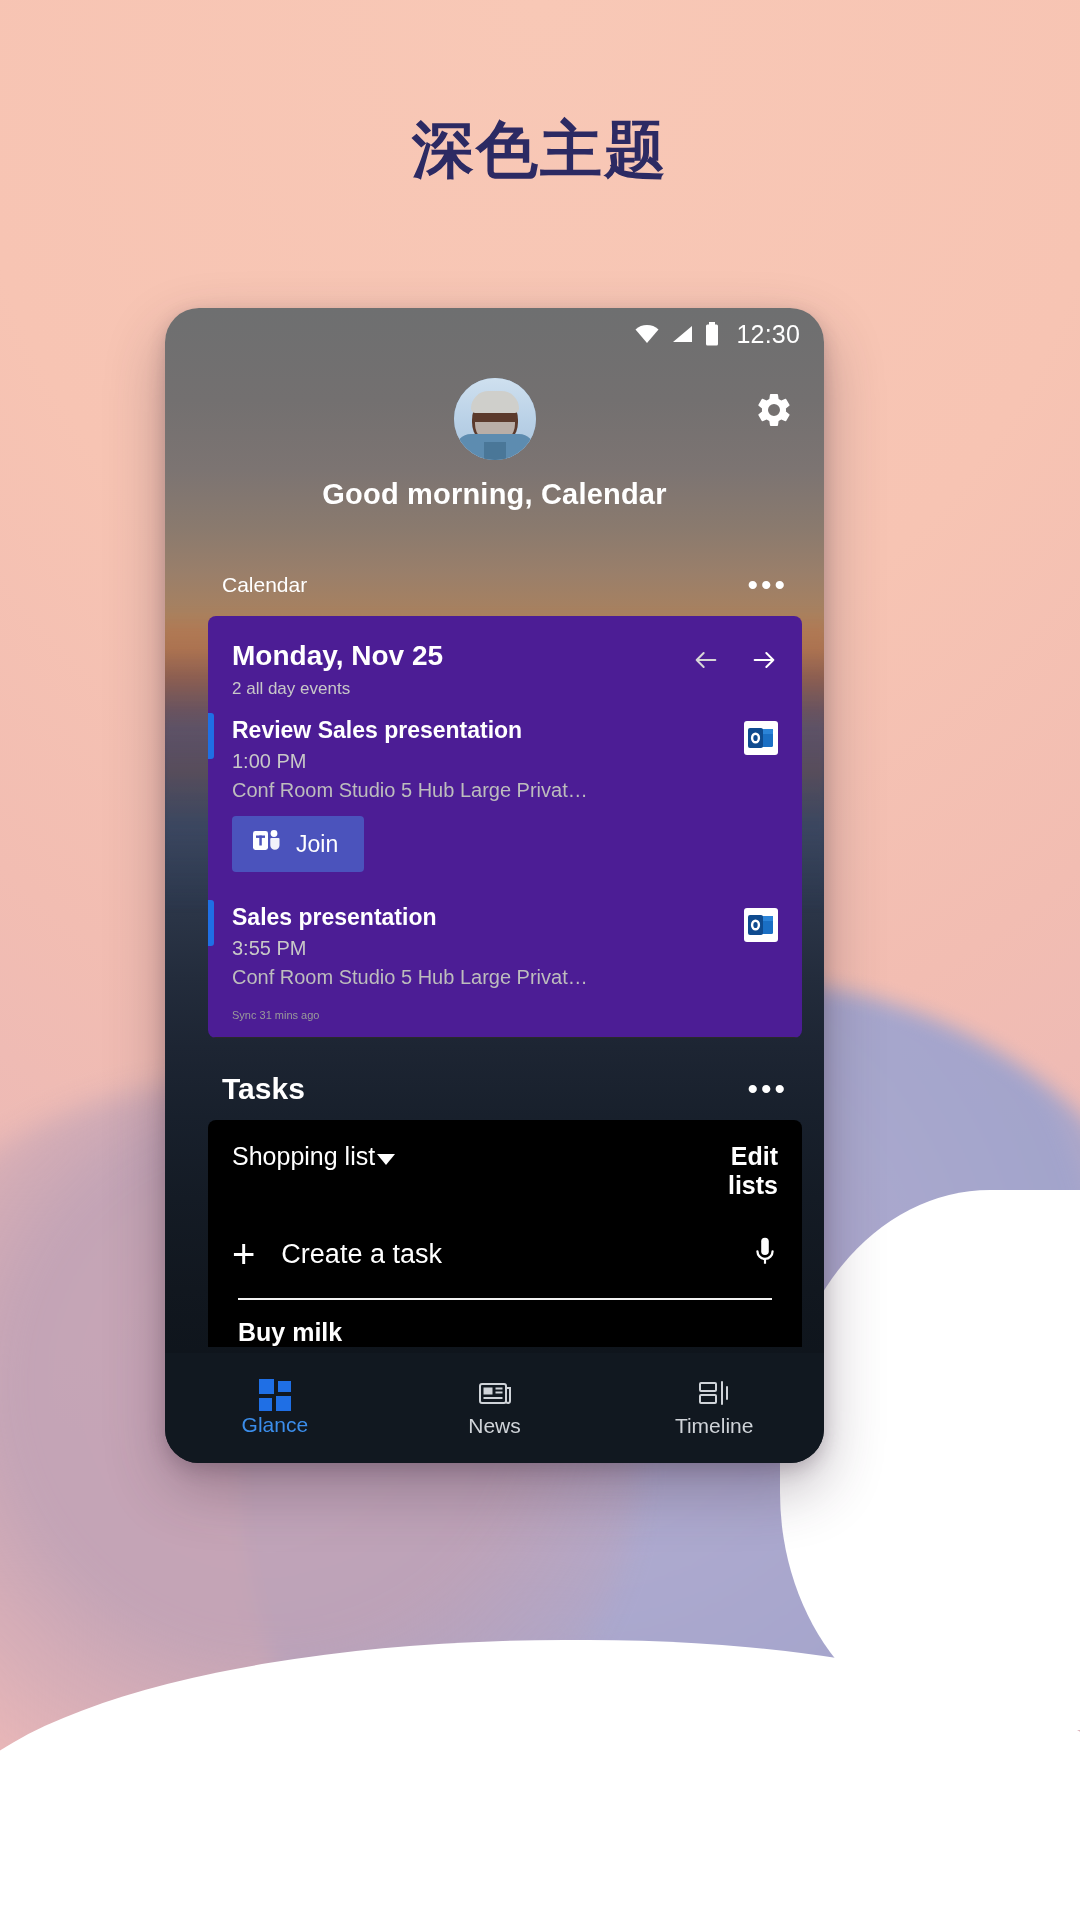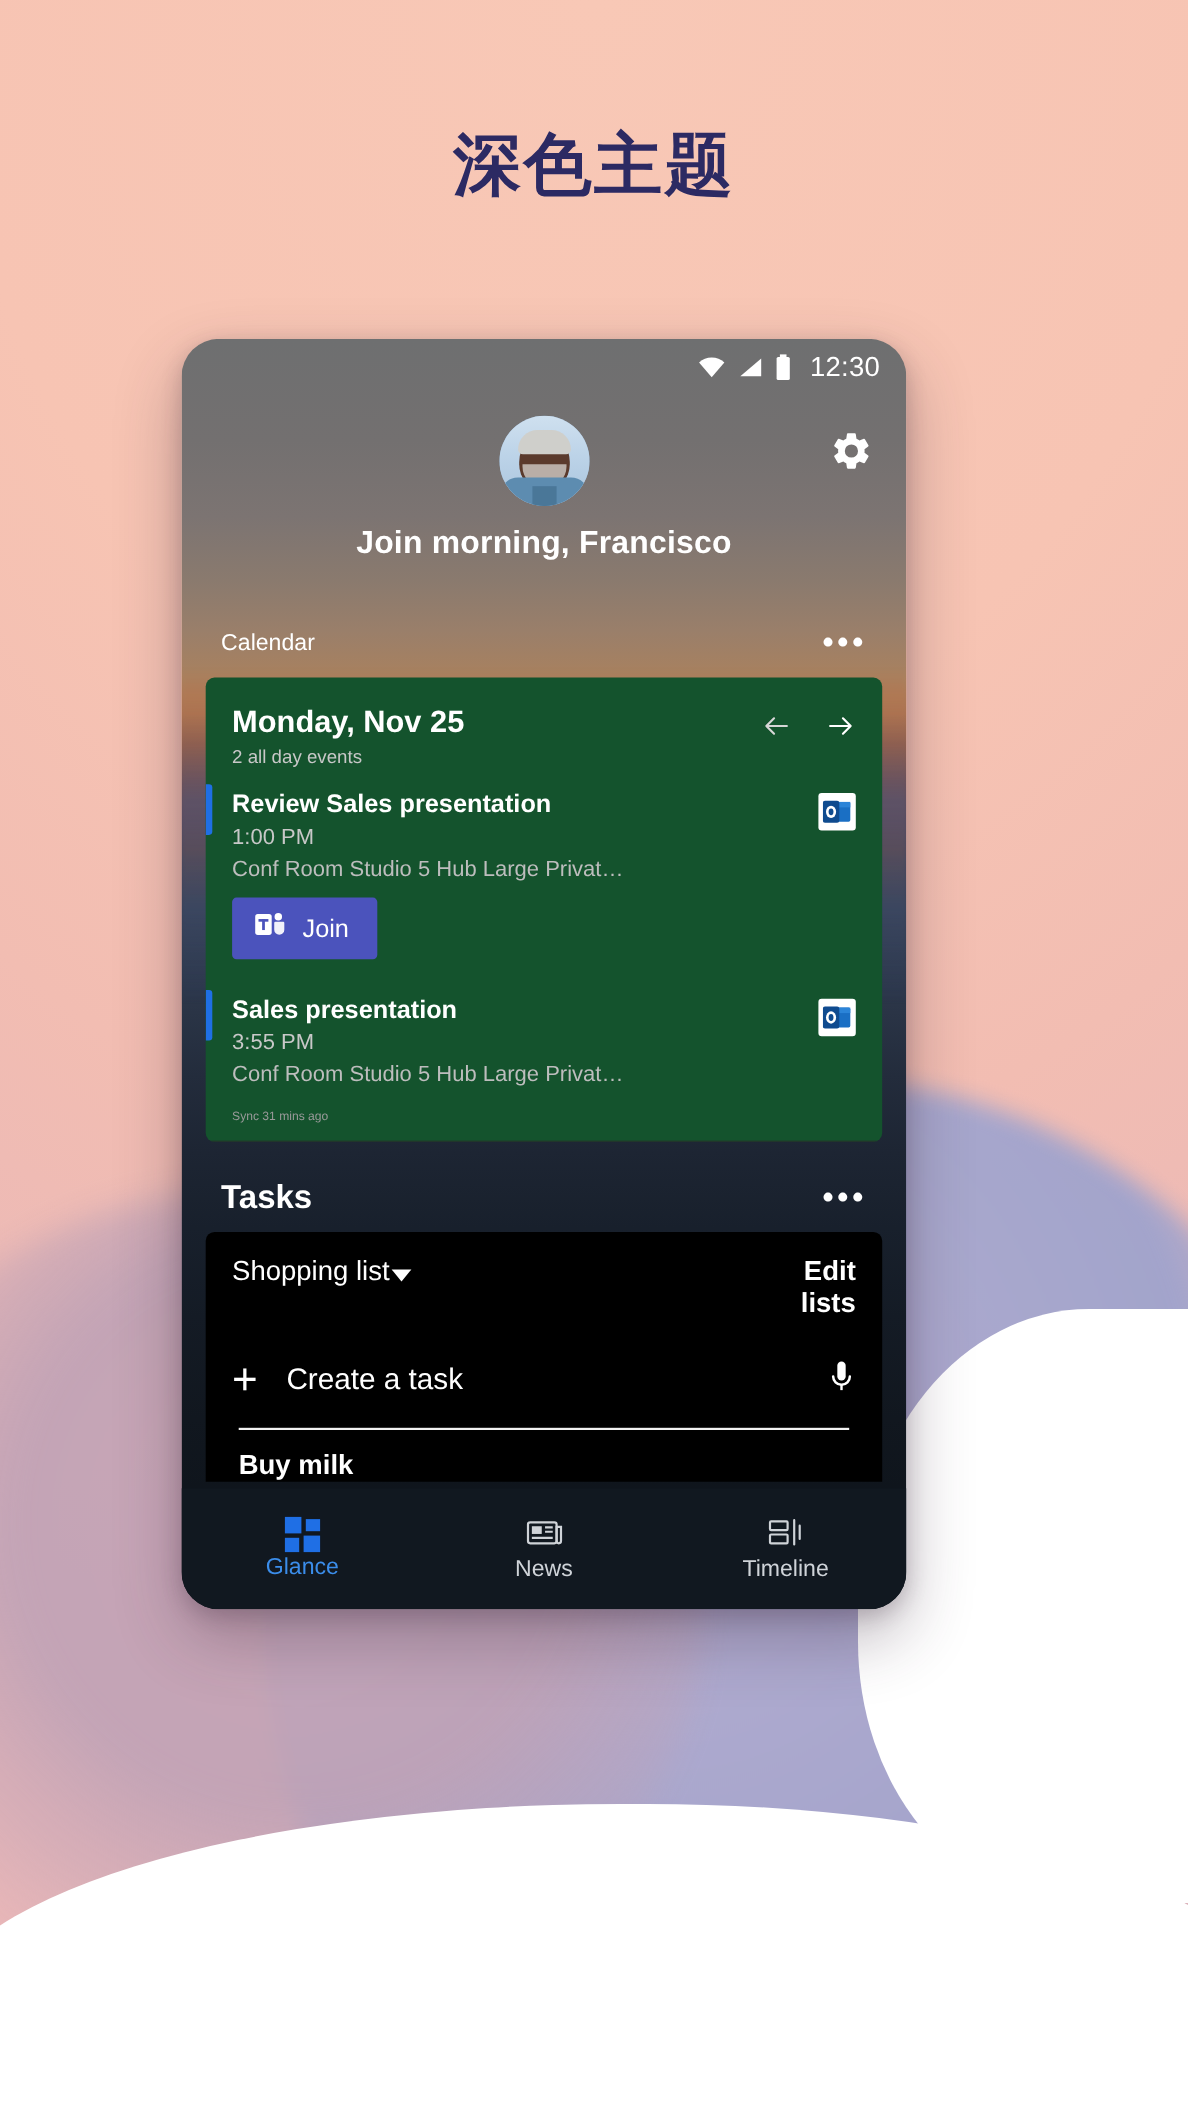--- a/index.html
+++ b/index.html
@@ -134,33 +134,33 @@
   #greeting{
     position:absolute; top:118px; left:0; right:0; text-align:center;
     color:#fff; font-size:29px; font-weight:700; letter-spacing:.2px;
   }
   #gear-btn{
     position:absolute; right:30px; top:30px;
     width:40px; height:40px; cursor:pointer;
   }
 
   
-  #content{ position:absolute; top:262px; left:0; right:0; bottom:0; }
+  #content{ position:absolute; top:262px; left:0; right:0; bottom:0;padding-left:21px; }
 
   .section-head{
     display:flex; align-items:center; justify-content:space-between;
     padding:0 36px; color:#fff;
   }
   .section-head .s-title{ font-size:21px; font-weight:400; }
   .section-head.big .s-title{ font-size:30px; font-weight:700; }
   .dots{ letter-spacing:3px; font-size:30px; line-height:1; color:#fff; cursor:pointer; }
 
   .card{
     margin:16px 22px 0 22px;
-    background:#14532d;
+    background:#4c1d95;
     border-radius:8px;
     overflow:hidden;
   }
 
   
   .cal-head{ padding:24px 24px 4px 24px; display:flex; align-items:flex-start; justify-content:space-between;}
   .cal-date{ color:#fff; font-size:28px; font-weight:700; }
   .cal-sub{ color:#c8c8c8; font-size:17px; margin-top:7px; }
   .cal-arrows{ display:flex; gap:30px; padding-top:6px; }
   .arrow{ width:28px; height:28px; cursor:pointer; }
@@ -253,21 +253,21 @@
 
   <div id="header">
     <div id="avatar">
       <span class="sky"></span>
         <span class="head"></span>
         <span class="hair"></span>
       <span class="beard"></span>
         <span class="shirt"></span>
         <span class="collar"></span>
     </div>
-    <div id="greeting">Join morning, Francisco</div>
+    <div id="greeting">Good morning, Calendar</div>
     <div id="gear-btn">
       <svg width="40" height="40" viewBox="0 0 24 24" fill="#fff">
         <path d="M19.14 12.94a7.07 7.07 0 0 0 .06-.94 7.07 7.07 0 0 0-.06-.94l2.03-1.58a.5.5 0 0 0 .12-.62l-1.92-3.32a.5.5 0 0 0-.6-.22l-2.39.96a7.2 7.2 0 0 0-1.62-.94l-.36-2.54a.5.5 0 0 0-.5-.42h-3.84a.5.5 0 0 0-.5.42l-.36 2.54c-.58.24-1.12.56-1.62.94l-2.39-.96a.5.5 0 0 0-.6.22L2.67 8.86a.5.5 0 0 0 .12.62l2.03 1.58c-.04.31-.06.63-.06.94 0 .31.02.63.06.94l-2.03 1.58a.5.5 0 0 0-.12.62l1.92 3.32c.12.22.38.3.6.22l2.39-.96c.5.38 1.04.7 1.62.94l.36 2.54c.04.24.25.42.5.42h3.84c.25 0 .46-.18.5-.42l.36-2.54c.58-.24 1.12-.56 1.62-.94l2.39.96c.22.08.48 0 .6-.22l1.92-3.32a.5.5 0 0 0-.12-.62l-2.03-1.58zM12 15.6A3.6 3.6 0 1 1 12 8.4a3.6 3.6 0 0 1 0 7.2z"></path>
       </svg>
     </div>
   </div>
 
   <div id="content">
 
     <div class="section-head">

